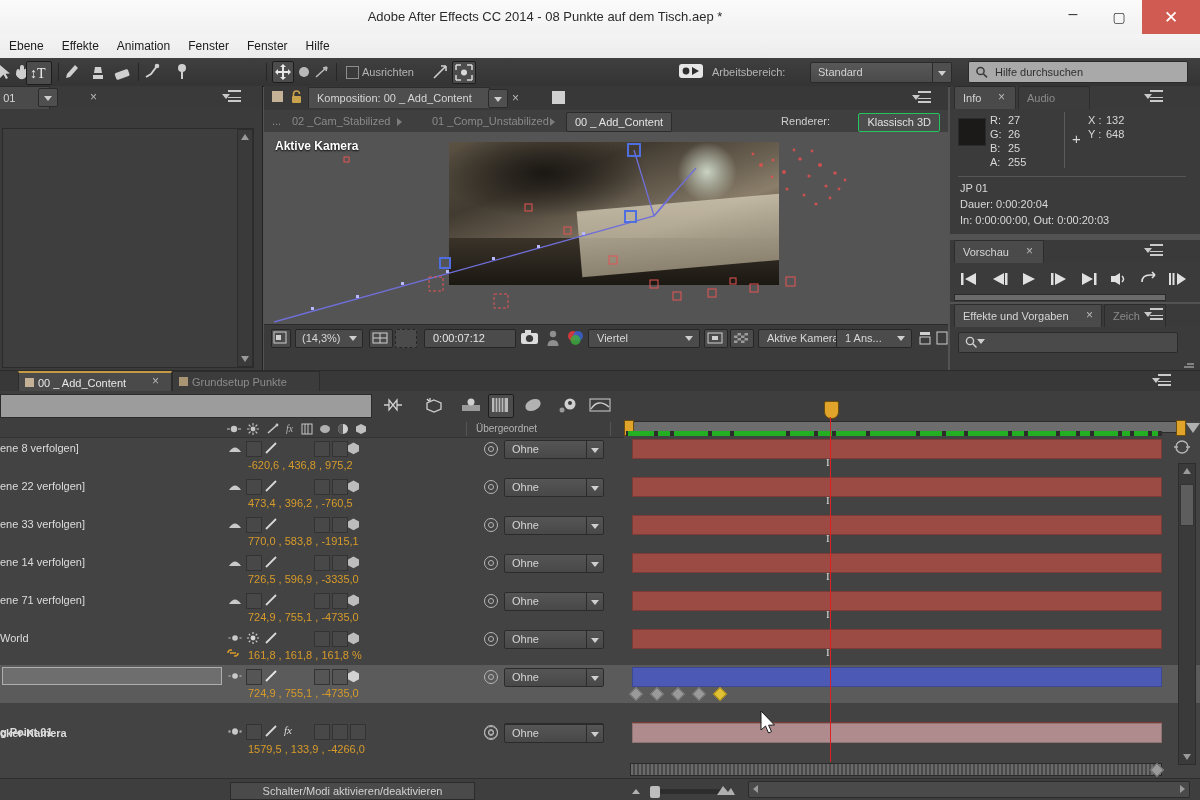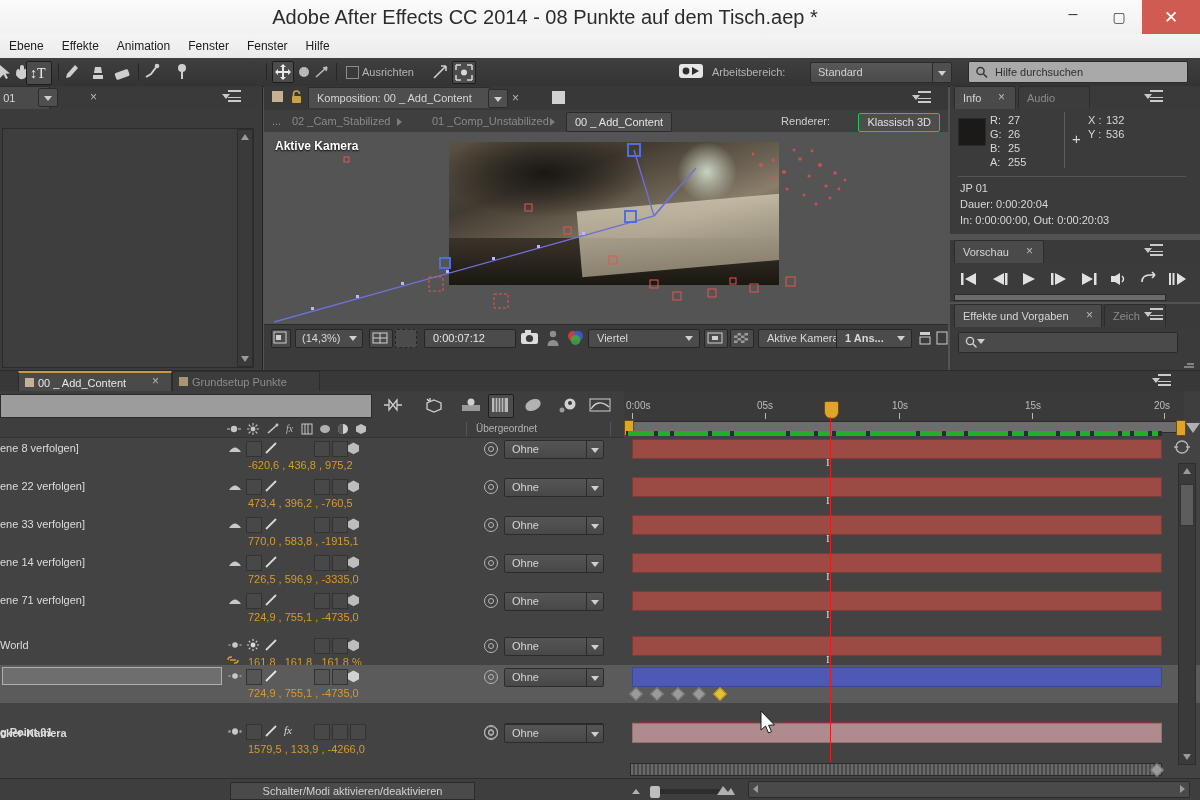--- a/index.html
+++ b/index.html
@@ -8,21 +8,21 @@
     font-family:"Liberation Sans","DejaVu Sans",sans-serif;
     font-size:11px;color:#c8c8c8;
     -webkit-font-smoothing:antialiased;
   }
   .app{position:relative;width:1200px;height:800px;background:#535353;}
 
   
   .titlebar{position:absolute;left:0;top:0;width:1200px;height:34px;
     background:linear-gradient(#fbfbfb,#f1f1f1);border-bottom:1px solid #d6d6d6;}
   .titlebar .title{position:absolute;left:0;top:0;width:1090px;height:34px;
-    line-height:34px;text-align:center;color:#2b2b2b;font-size:20px;}
+    line-height:34px;text-align:center;color:#2b2b2b;font-size:13px;}
   .wbtn{position:absolute;top:0;height:34px;width:46px;cursor:default;}
   .wbtn.min{right:104px;}
   .wbtn.max{right:58px;}
   .wbtn.close{right:0;width:58px;background:#d05b52;}
   .wbtn .g{position:absolute;left:50%;top:50%;transform:translate(-50%,-50%);
     color:#3a3a3a;font-size:14px;line-height:1;}
   .wbtn.close .g{color:#fff;font-size:17px;}
   .wbtn.min .g{font-size:16px;margin-top:-3px;}
 
   
@@ -490,21 +490,21 @@
               <rect x="10" y="8" width="3.5" height="2.5"></rect>
               <rect x="6.5" y="10.5" width="3.5" height="2.5"></rect>
               <rect x="13.5" y="10.5" width="3.5" height="2.5"></rect>
             </g>
           </svg>
       </div>
       <div class="cb-btn" style="left:494px;width:120px;">
         <span style="position:absolute;left:8px;line-height:17px;font-size:11px;color:#d8d8d8;">Aktive Kamera</span>
         <i class="caret" style="right:6px;left:auto;top:8px;"></i>
       </div>
-      <div class="cb-btn" style="left:570px;width:74px;left:572px;font-weight:bold;">
+      <div class="cb-btn" style="left:570px;width:74px;left:572px;">
         <span style="position:absolute;left:8px;line-height:17px;font-size:11px;color:#d8d8d8;">1 Ans...</span>
         <i class="caret" style="right:6px;left:auto;top:8px;"></i>
       </div>
       <div class="tb-ico" style="left:654px;top:5px;">
         <svg width="14" height="16" viewBox="0 0 14 16">
             <rect x="2" y="2" width="10" height="3" fill="#cfcfcf"></rect>
             <rect x="2" y="7" width="10" height="7" fill="none" stroke="#cfcfcf"></rect>
           </svg>
       </div>
       <div class="tb-ico" style="left:672px;top:5px;">
@@ -537,21 +537,21 @@
     <div class="info-row" style="left:58px;top:42px;">26</div>
     <div class="info-row" style="left:40px;top:56px;">B:</div>
     <div class="info-row" style="left:58px;top:56px;">25</div>
     <div class="info-row" style="left:40px;top:70px;">A:</div>
     <div class="info-row" style="left:58px;top:70px;">255</div>
     <div class="vdiv" style="left:114px;top:26px;height:56px;"></div>
     <div style="position:absolute;left:122px;top:44px;color:#d8d8d8;font-size:15px;">+</div>
     <div class="info-row" style="left:138px;top:28px;">X :</div>
     <div class="info-row" style="left:156px;top:28px;">132</div>
     <div class="info-row" style="left:138px;top:42px;">Y :</div>
-    <div class="info-row" style="left:156px;top:42px;">536</div>
+    <div class="info-row" style="left:156px;top:42px;">648</div>
     <div class="hdiv" style="left:8px;top:90px;width:228px;"></div>
     <div class="info-row" style="left:10px;top:96px;">JP 01</div>
     <div class="info-row" style="left:10px;top:112px;">Dauer: 0:00:20:04</div>
     <div class="info-row" style="left:10px;top:128px;">In: 0:00:00:00, Out: 0:00:20:03</div>
   </div>
 
   <div class="panel" id="previewPanel">
     <div class="tabstrip" style="width:250px;"></div>
     <div class="ptab" style="left:4px;top:0;width:88px;background:#4a4a4a;">
       <span class="lbl">Vorschau</span>
@@ -704,32 +704,20 @@
           </svg>
       </div>
       <div class="tc-ico" style="left:588px;">
         <svg width="24" height="18" viewBox="0 0 24 18">
             <rect x="2" y="3" width="20" height="12" fill="none" stroke="#cfcfcf"></rect>
             <path d="M3 13 q7-11 18-2" stroke="#cfcfcf" stroke-width="1.3" fill="none"></path>
           </svg>
       </div>
     </div>
 
-    <div class="tl-ruler">
-      <span class="tlab" style="left:2px;">0:00s</span>
-      <span class="tlab" style="left:133px;">05s</span>
-      <span class="tlab" style="left:268px;">10s</span>
-      <span class="tlab" style="left:401px;">15s</span>
-      <span class="tlab" style="left:530px;">20s</span>
-      <i class="tick" style="left:8px;"></i>
-        <i class="tick" style="left:141px;"></i>
-      <i class="tick" style="left:275px;"></i>
-        <i class="tick" style="left:408px;"></i>
-      <i class="tick" style="left:540px;"></i>
-    </div>
     <div class="workbar">
       <i class="wb-handle" style="left:-1px;"></i>
         <i class="wb-handle" style="right:-1px;"></i>
     </div>
     <div class="ph-marker" style="left:824px;top:30px;"></div>
     <div style="position:absolute;left:1186px;top:52px;width:0;height:0;border-left:7px solid transparent;border-right:7px solid transparent;border-top:10px solid #b0b0b0;"></div>
 
     <div class="hdr-row">
       <div class="tc-ico" style="left:226px;top:1px;width:16px;height:14px;">
         <svg width="16" height="14" viewBox="0 0 16 14">
@@ -927,21 +915,21 @@
           <span class="t">Ohne</span>
           <span class="a">
               <i class="caret"></i>
             </span>
         </span>
         <span class="vals" style="left:248px;top:19px;">724,9 , 755,1 , -4735,0</span>
         <span class="bar red" style="left:632px;top:2px;width:528px;"></span>
         <span class="ibeam" style="left:826px;top:19px;">I</span>
       </div>
 
-      <div class="lrow" style="top:197px;height:38px;text-align:right;">
+      <div class="lrow" style="top:190px;height:38px;text-align:right;">
         <span class="nm">World</span>
         <svg style="position:absolute;left:228px;top:5px;" width="14" height="12" viewBox="0 0 14 12">
             <circle cx="7" cy="6" r="2.8" fill="#c9c9c9"></circle>
             <path d="M0.5 6 h2 M11.5 6 h2" stroke="#c9c9c9" stroke-width="1.2"></path>
           </svg>
         <svg style="position:absolute;left:246px;top:4px;" width="14" height="14" viewBox="0 0 14 14">
             <circle cx="7" cy="7" r="2.4" fill="#d8d8d8"></circle>
             <g stroke="#d8d8d8" stroke-width="1.1">
               <path d="M7 1 v2 M7 11 v2 M1 7 h2 M11 7 h2 M2.8 2.8 l1.5 1.5 M9.7 9.7 l1.5 1.5 M11.2 2.8 l-1.5 1.5 M4.3 9.7 l-1.5 1.5"></path>
             </g>

